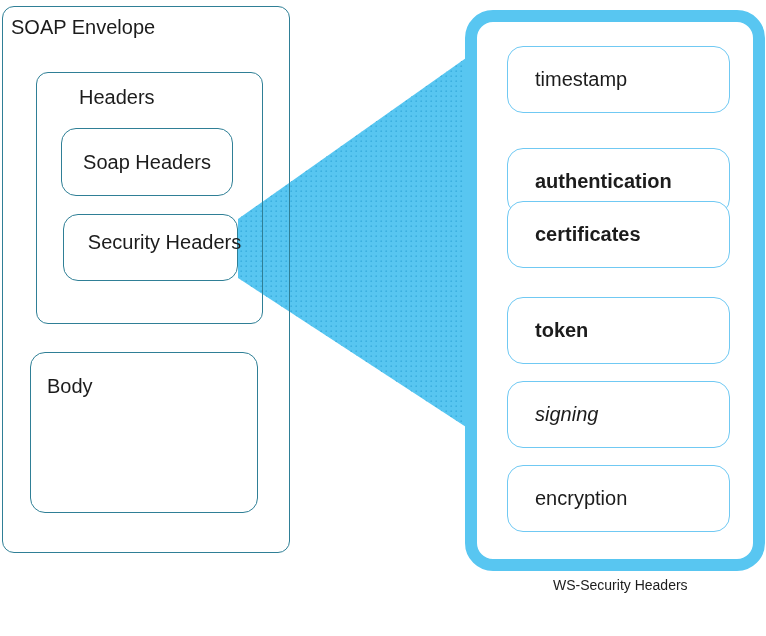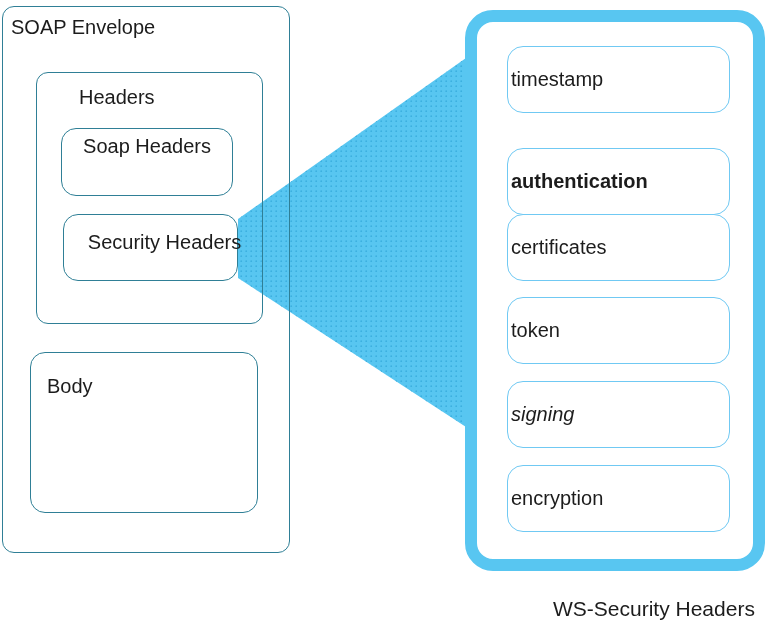--- a/index.html
+++ b/index.html
@@ -37,53 +37,53 @@
     text-align:center;
     white-space:normal;
   }
   #envelope{left:2px;top:6px;width:288px;height:547px;border-radius:12px;}
   #envelope-title{left:11px;top:15px;font-size:20px;}
   #headers-box{left:36px;top:72px;width:227px;height:252px;border-radius:12px;}
   #headers-title{left:45px;top:85px;margin-left:34px;}
   #soap-headers-box{left:61px;top:128px;width:172px;height:68px;border-radius:15px;}
   #security-headers-box{left:63px;top:214px;width:175px;height:67px;border-radius:15px;}
   #security-headers-label{left:63px;top:214px;width:175px;height:55px;line-height:26px;padding:0 14px;}
-  #soap-headers-label{left:61px;top:112px;width:172px;height:68px;text-align:center;}
+  #soap-headers-label{left:61px;top:128px;width:172px;height:68px;text-align:center;}
   #body-box{left:30px;top:352px;width:228px;height:161px;border-radius:15px;}
   #body-title{left:47px;top:366px;margin-top:8px;}
   
   #cone-svg{left:0;top:0;width:766px;height:636px;z-index:1;}
   
   #ws-panel{
     left:465px;top:10px;width:300px;height:561px;
     border:12px solid var(--cyan);
     border-radius:28px;
     background:#ffffff;
     z-index:2;
   }
   .ws-item{
     position:absolute;
     left:507px;width:223px;height:67px;
     border:1.5px solid var(--item-border);
     border-radius:16px;
     background:#ffffff;
     box-sizing:border-box;
     display:flex;align-items:center;
-    padding-left:3px;
+    padding-left:27px;
     font-size:20px;
     color:var(--text);
     z-index:3;
   }
   #ws-item-0{top:46px;}
   #ws-item-1{top:148px;font-weight:bold;}
-  #ws-item-2{top:214px;}
-  #ws-item-3{top:297px;}
+  #ws-item-2{top:201px;font-weight:bold;}
+  #ws-item-3{top:297px;font-weight:bold;}
   #ws-item-4{top:381px;font-style:italic;}
   #ws-item-5{top:465px;}
-  #ws-caption{left:553px;top:577px;font-size:21px;margin-top:19px;}
+  #ws-caption{left:553px;top:577px;font-size:14px;}
 </style>
 </head>
 <body>
 
 <div class="canvas">
 
   <svg id="cone-svg" class="abs" viewBox="0 0 766 636" xmlns="http://www.w3.org/2000/svg" aria-hidden="true">
     <defs>
       <pattern id="halftone" width="5" height="5" patternUnits="userSpaceOnUse">
         <circle cx="1.2" cy="1.2" r="0.9" style="fill:var(--cyan-dot)"></circle>

